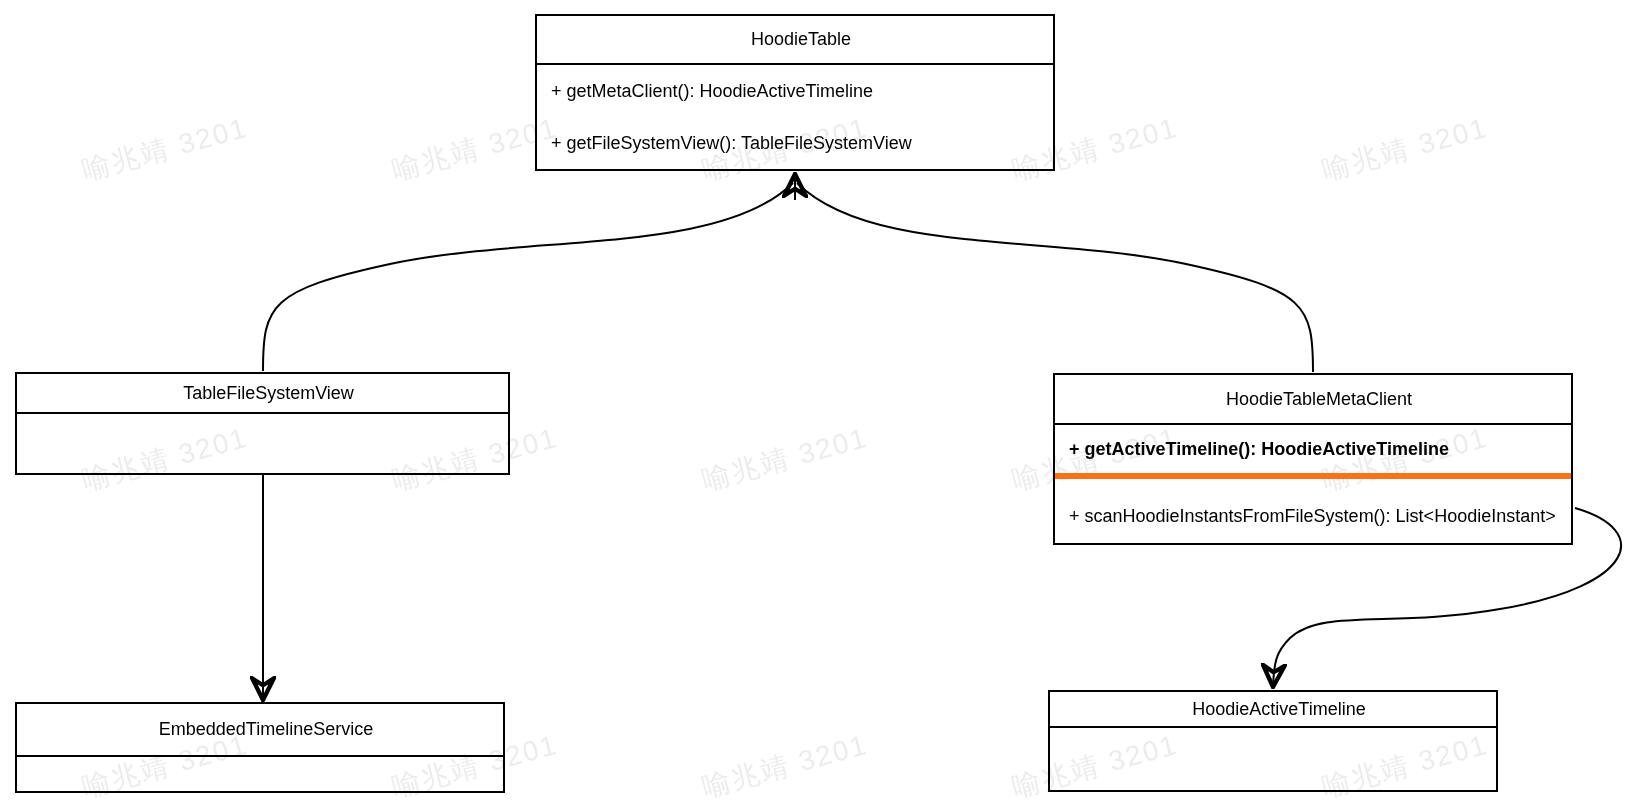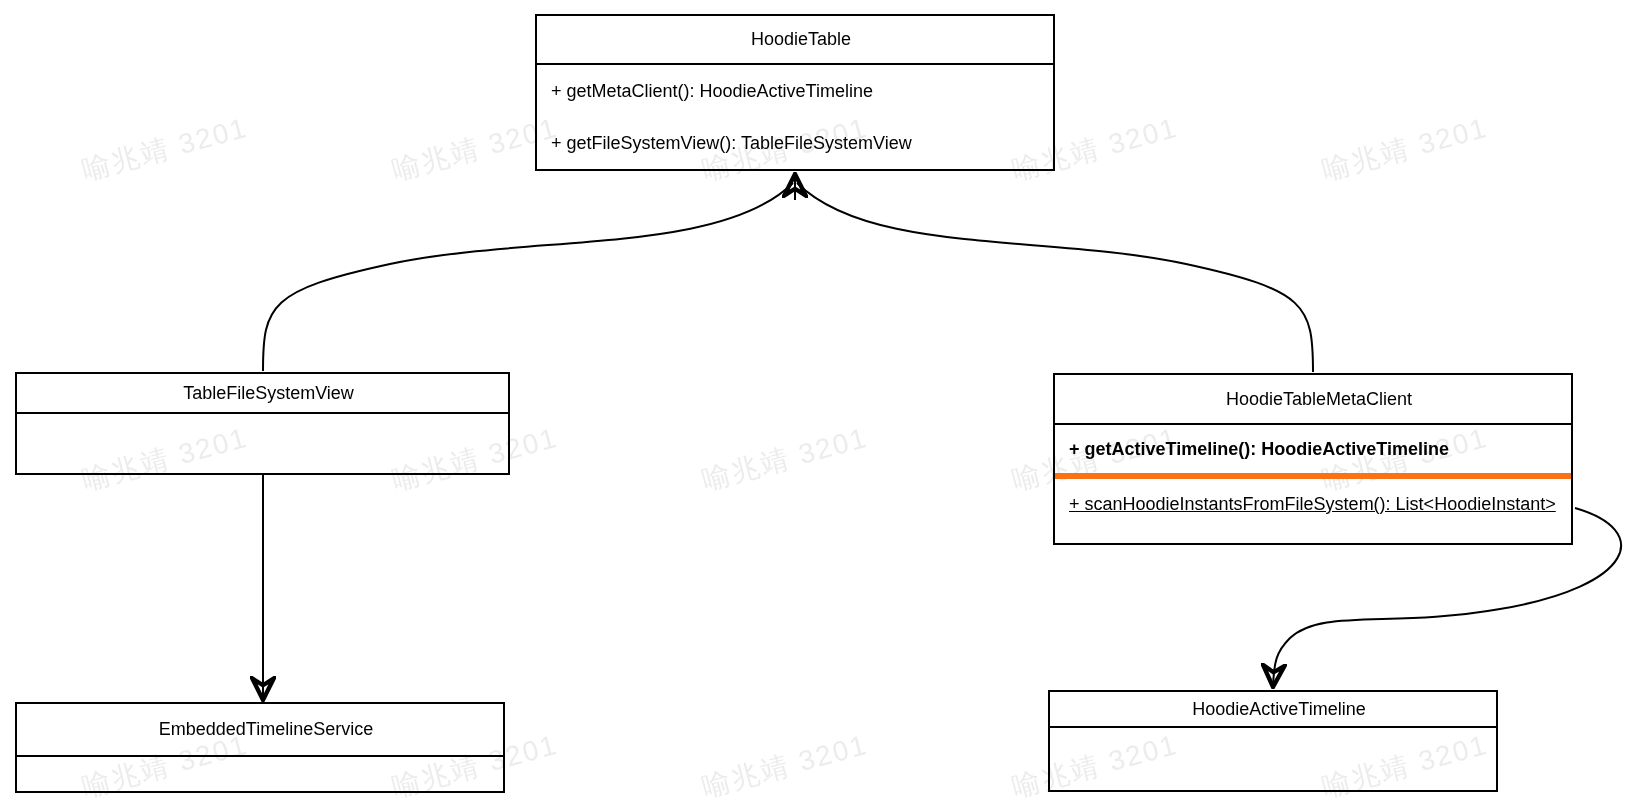--- a/index.html
+++ b/index.html
@@ -23,21 +23,21 @@
   }
   .uml-title{
     border-bottom:2px solid #000;display:flex;align-items:center;justify-content:center;
     font-size:18px;box-sizing:border-box;padding-left:12px;
   }
   .uml-method{
     display:flex;align-items:center;font-size:18px;padding:0 14px;box-sizing:border-box;
   }
   .uml-method.divided{border-bottom:6px solid #f97316;}
   .uml-method.bold{font-weight:600;}
-  .uml-method.wrap{display:block;padding:12px 14px 0 14px;line-height:26px;text-decoration:underline;}
+  .uml-method.wrap{display:block;padding:24px 14px 0 14px;line-height:26px;}
   .uml-empty{flex:1;}
 </style>
 </head>
 <body>
 
 <div class="canvas">
 
   <div class="watermark-layer" id="wm-layer">
       <span style="left: 78px; top: 153px; color: rgb(236, 236, 236);">喻兆靖 3201</span>
       <span style="left: 388px; top: 153px; color: rgb(236, 236, 236);">喻兆靖 3201</span>

